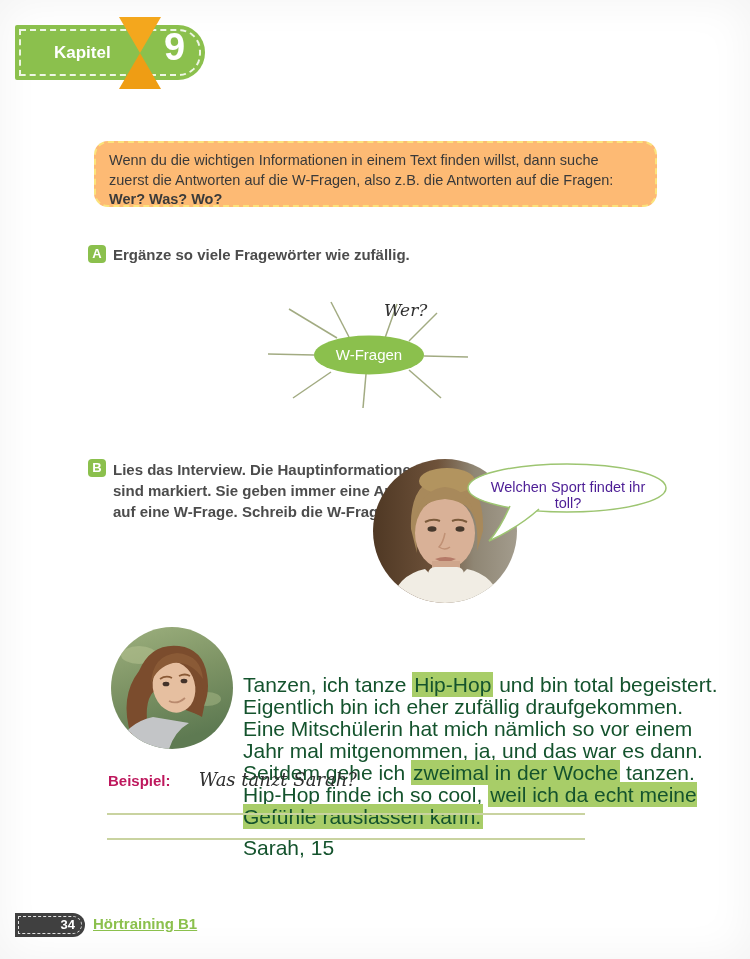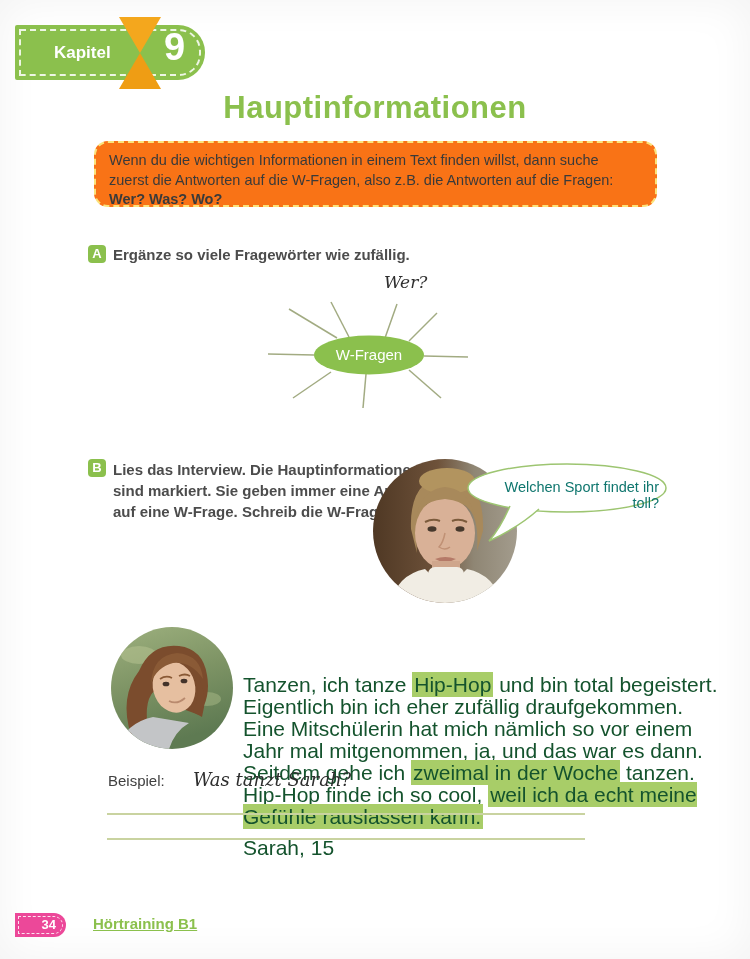--- a/index.html
+++ b/index.html
@@ -11,72 +11,71 @@
   
   .banner{position:absolute;left:15px;top:25px;width:190px;height:55px;background:#8bc04d;border-radius:2px 27px 27px 2px;}
   .banner::after{content:"";position:absolute;inset:4px;border:2px dashed rgba(255,255,255,.85);border-radius:0 22px 22px 0;pointer-events:none;}
   .banner-label{position:absolute;left:39px;top:18px;color:#fff;font-weight:bold;font-size:17px;z-index:3;}
   .hourglass{position:absolute;left:117px;top:17px;z-index:2;}
   .banner-number{position:absolute;left:164px;top:26px;color:#fff;font-weight:bold;font-size:38px;z-index:3;}
   
   .page-title{position:absolute;top:90px;left:0;width:100%;text-align:center;font-size:31px;font-weight:bold;color:#8bc04d;letter-spacing:.5px;}
   
   .info-box{position:absolute;left:94px;top:141px;width:563px;height:66px;box-sizing:border-box;
-    background:#f97316;border:2px dashed #fbe37b;border-radius:14px;padding:8px 13px;
+    background:#fdba74;border:2px dashed #fbe37b;border-radius:14px;padding:8px 13px;
     font-size:14.5px;line-height:19.5px;color:#3a3a3a;}
   .info-questions{font-weight:bold;}
   
   .section-badge{position:absolute;width:18px;height:18px;background:#8bc04d;border-radius:4px;color:#fff;font-weight:bold;font-size:13px;text-align:center;line-height:18px;}
   .sec-a-text{position:absolute;left:113px;top:246px;font-size:15px;font-weight:bold;color:#4c4c4c;}
   .sec-b-text{position:absolute;left:113px;top:459px;font-size:15px;font-weight:bold;color:#4c4c4c;line-height:21px;}
   
   .diagram-svg{position:absolute;left:255px;top:280px;}
   .wfragen-label{position:absolute;left:314px;top:346px;width:110px;text-align:center;color:#fff;font-weight:normal;font-size:15px;}
   .handwriting{font-family:"DejaVu Serif",serif;font-style:italic;color:#2e2e2e;}
-  .wer-label{position:absolute;left:384px;top:272px;font-size:17px;}
+  .wer-label{position:absolute;left:384px;top:300px;font-size:17px;}
   
   .photo{position:absolute;border-radius:50%;overflow:hidden;}
   .photo-interviewer{left:373px;top:459px;width:144px;height:144px;}
   .photo-sarah{left:111px;top:627px;width:122px;height:122px;}
   
   .bubble-svg{position:absolute;left:455px;top:460px;}
-  .bubble-text{position:absolute;left:477px;top:479px;width:182px;text-align:right;font-size:14.5px;color:#0f766e;}
+  .bubble-text{position:absolute;left:477px;top:479px;width:182px;text-align:center;font-size:14.5px;color:#4c1d95;}
   
   .interview{position:absolute;left:243px;top:632px;width:479px;font-size:21px;line-height:22px;color:#14532d;margin-top:42px;}
   .interview p{margin:0;}
   .interview .hl{background:#a8cd68;padding:1px 2px;}
   .speaker{margin-top:9px;}
   
   .beispiel-row{position:absolute;left:108px;top:769px;font-size:15px;}
-  .beispiel-label{color:#404040;font-weight:normal;}
+  .beispiel-label{color:#be185d;font-weight:bold;}
   .beispiel-text{font-size:18px;margin-left:24px;}
   
   .answer-line{position:absolute;left:107px;width:478px;height:0;border-top:2px solid #c9d3a0;}
   
-  .footer-badge{position:absolute;left:15px;top:913px;width:51px;height:24px;background:#ec4899;border-radius:0 12px 12px 0;}
+  .footer-badge{position:absolute;left:15px;top:913px;width:70px;height:24px;background:#404040;border-radius:0 12px 12px 0;}
   .footer-badge::after{content:"";position:absolute;inset:3px;border:1.5px dashed rgba(255,255,255,.85);border-radius:0 9px 9px 0;pointer-events:none;}
   .footer-number{position:absolute;right:10px;top:0;line-height:24px;color:#fff;font-weight:bold;font-size:13px;z-index:1;}
   .footer-book{position:absolute;left:93px;top:915px;color:#8bc04d;font-weight:bold;font-size:15px;text-decoration:underline;}
   .footer-credit{position:absolute;left:287px;top:908px;font-size:11px;color:#7e7e7e;}
 </style>
 </head>
 <body>
 
 <div class="page">
 
   <div class="banner">
     <span class="banner-label">Kapitel</span>
   </div>
   <svg class="hourglass" width="46" height="72">
     <polygon points="2,0 44,0 23,36" fill="#f4a71d"></polygon>
     <polygon points="2,72 44,72 23,36" fill="#ef9d14"></polygon>
   </svg>
   <span class="banner-number">9</span>
 
-  <div class="page-title">Hauptinformationen</div>
 
   <div class="info-box">
     <span>Wenn du die wichtigen Informationen in einem Text finden willst, dann suche zuerst die Antworten auf die W-Fragen, also z.B. die Antworten auf die Fragen:</span><br>
     <span class="info-questions">Wer? Was? Wo?</span>
   </div>
 
   <div class="section-badge" style="left:88px;top:245px;">A</div>
   <div class="sec-a-text">Ergänze so viele Fragewörter wie zufällig.</div>
 
   <svg class="diagram-svg" width="230" height="135">

